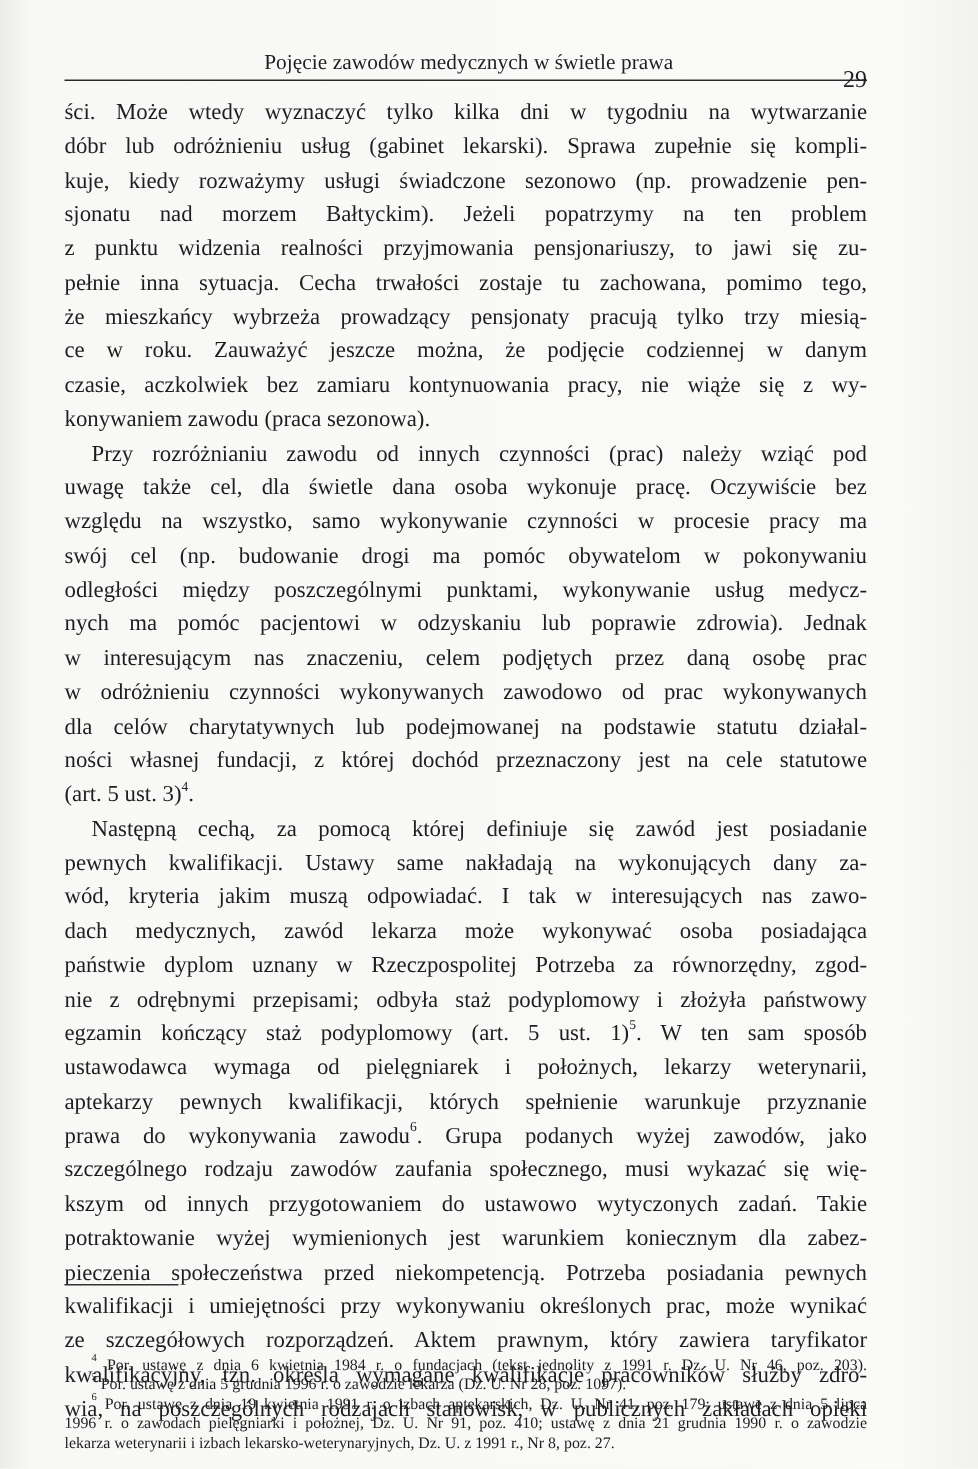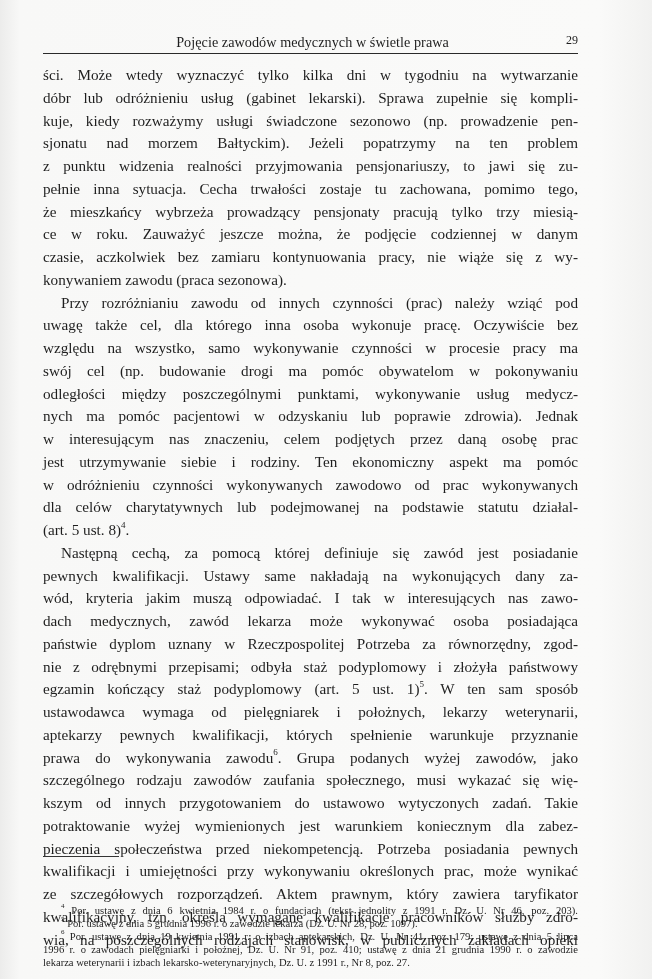--- a/index.html
+++ b/index.html
@@ -16,22 +16,22 @@
   }
   .header {
     position: absolute; left: 43px; top: 33px; width: 535px; height: 20px;
     border-bottom: 1px solid #2a2a2a;
   }
   .header-title {
     position: absolute; left: 4px; right: 0; top: 1px; text-align: center;
     font-family: "Liberation Serif", serif; font-size: 14.2px; letter-spacing: 0.05px;
   }
   .page-number {
-    position: absolute; right: 0; top: 0px;
-    font-family: "Liberation Serif", serif; font-size: 12px;
+    position: absolute; right: 0; top: 12px;
+    font-family: "Liberation Serif", serif; font-size: 16px;
   }
   .body-text {
     position: absolute; left: 43px; top: 64px; width: 535px;
     font-family: "Liberation Serif", serif;
     font-size: 15.2px; line-height: 22.75px;
     text-align: justify;
   }
   .line {
     display: block; white-space: nowrap; text-align: justify; text-align-last: justify;
     height: 22.75px;
@@ -69,30 +69,30 @@
     <span class="line">kuje, kiedy rozważymy usługi świadczone sezonowo (np. prowadzenie pen-</span>
     <span class="line">sjonatu nad morzem Bałtyckim). Jeżeli popatrzymy na ten problem</span>
     <span class="line">z punktu widzenia realności przyjmowania pensjonariuszy, to jawi się zu-</span>
     <span class="line">pełnie inna sytuacja. Cecha trwałości zostaje tu zachowana, pomimo tego,</span>
     <span class="line">że mieszkańcy wybrzeża prowadzący pensjonaty pracują tylko trzy miesią-</span>
     <span class="line">ce w roku. Zauważyć jeszcze można, że podjęcie codziennej w danym</span>
     <span class="line">czasie, aczkolwiek bez zamiaru kontynuowania pracy, nie wiąże się z wy-</span>
     <span class="line last">konywaniem zawodu (praca sezonowa).</span>
 
     <span class="line indent">Przy rozróżnianiu zawodu od innych czynności (prac) należy wziąć pod</span>
-    <span class="line">uwagę także cel, dla którego inna osoba wykonuje pracę. Oczywiście bez</span>
+    <span class="line">uwagę także cel, dla świetle dana osoba wykonuje pracę. Oczywiście bez</span>
     <span class="line">względu na wszystko, samo wykonywanie czynności w procesie pracy ma</span>
     <span class="line">swój cel (np. budowanie drogi ma pomóc obywatelom w pokonywaniu</span>
     <span class="line">odległości między poszczególnymi punktami, wykonywanie usług medycz-</span>
     <span class="line">nych ma pomóc pacjentowi w odzyskaniu lub poprawie zdrowia). Jednak</span>
     <span class="line">w interesującym nas znaczeniu, celem podjętych przez daną osobę prac</span>
-    <span class="line">jest utrzymywanie siebie i rodziny. Ten ekonomiczny aspekt ma pomóc</span>
     <span class="line">w odróżnieniu czynności wykonywanych zawodowo od prac wykonywanych</span>
     <span class="line">dla celów charytatywnych lub podejmowanej na podstawie statutu działal-</span>
-    <span class="line last"><span>(art. 5 ust. 8)</span><sup>4</sup><span>.</span></span>
+    <span class="line">ności własnej fundacji, z której dochód przeznaczony jest na cele statutowe</span>
+    <span class="line last"><span>(art. 5 ust. 3)</span><sup>4</sup><span>.</span></span>
 
     <span class="line indent">Następną cechą, za pomocą której definiuje się zawód jest posiadanie</span>
     <span class="line">pewnych kwalifikacji. Ustawy same nakładają na wykonujących dany za-</span>
     <span class="line">wód, kryteria jakim muszą odpowiadać. I tak w interesujących nas zawo-</span>
     <span class="line">dach medycznych, zawód lekarza może wykonywać osoba posiadająca</span>
     <span class="line">państwie dyplom uznany w Rzeczpospolitej Potrzeba za równorzędny, zgod-</span>
     <span class="line">nie z odrębnymi przepisami; odbyła staż podyplomowy i złożyła państwowy</span>
     <span class="line"><span>egzamin kończący staż podyplomowy (art. 5 ust. 1)</span><sup>5</sup><span>. W ten sam sposób</span></span>
     <span class="line">ustawodawca wymaga od pielęgniarek i położnych, lekarzy weterynarii,</span>
     <span class="line">aptekarzy pewnych kwalifikacji, których spełnienie warunkuje przyznanie</span>

